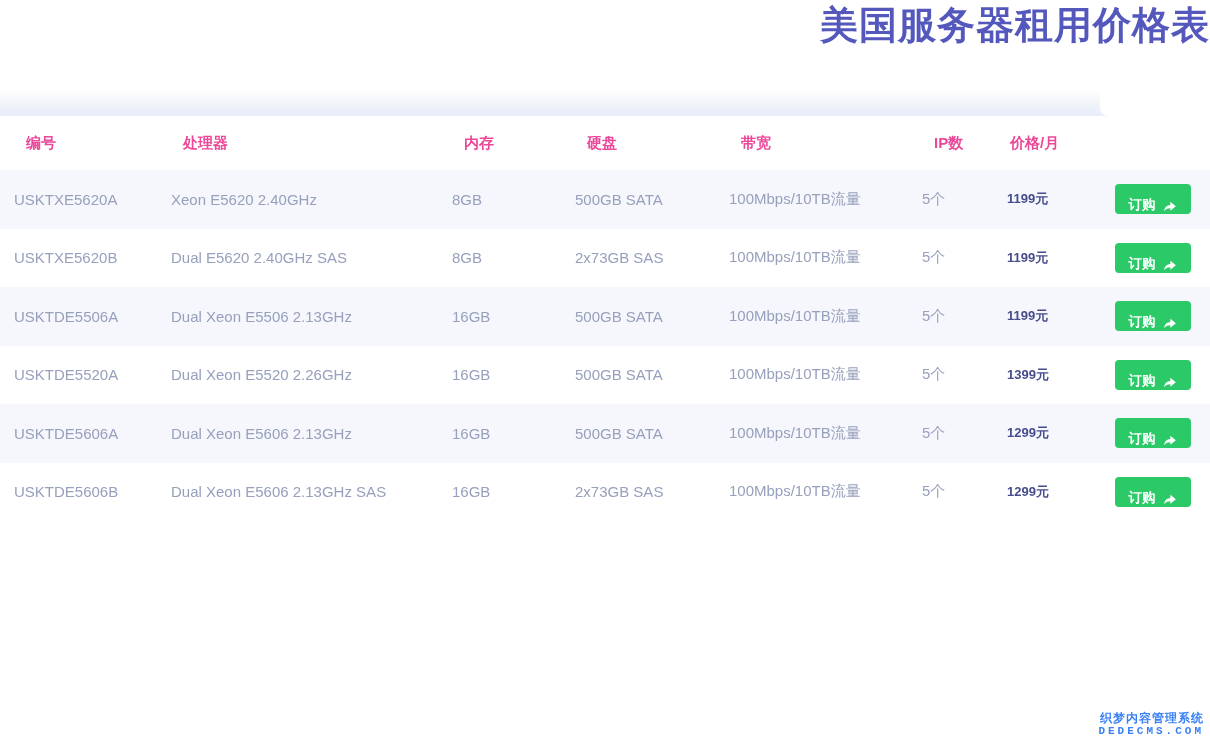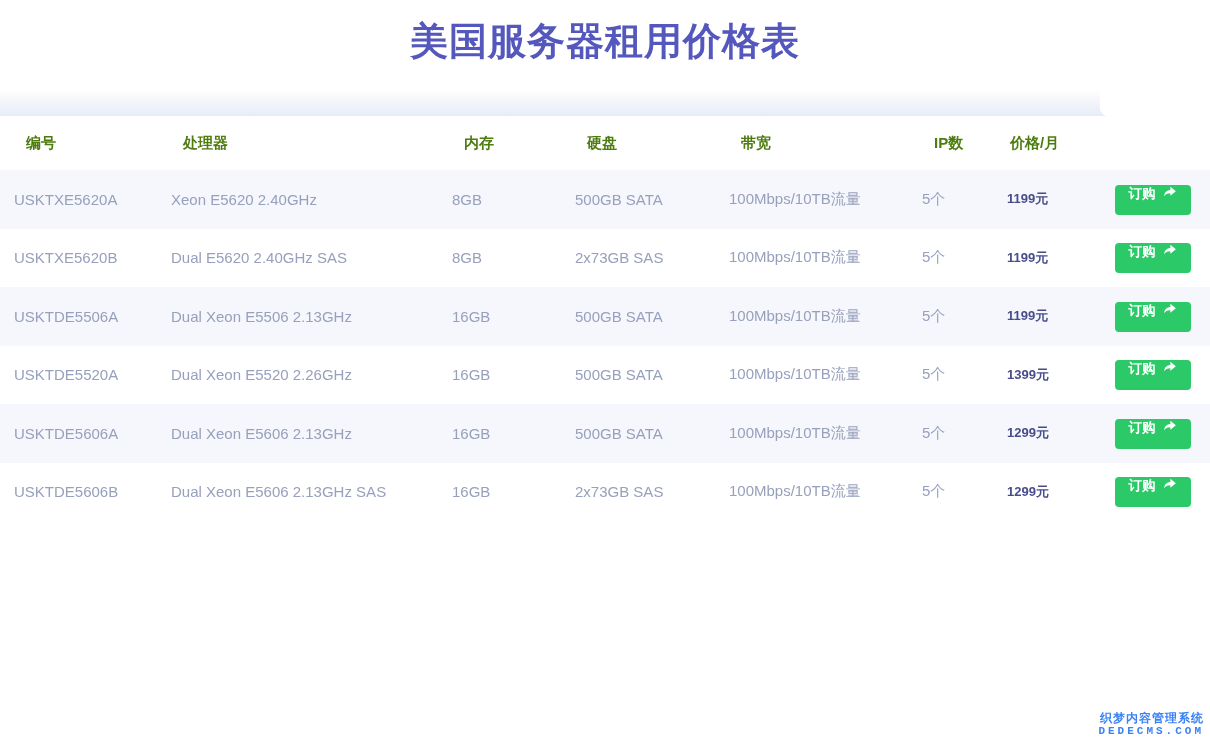--- a/index.html
+++ b/index.html
@@ -1,56 +1,56 @@
 <!DOCTYPE html>
 <html><head>
 <meta charset="utf-8">
 <style>
   * { box-sizing: border-box; margin: 0; padding: 0; }
   html, body { background: #ffffff; }
   body { font-family: "Liberation Sans", "DejaVu Sans", sans-serif; }
   .page { position: relative; width: 1210px; height: 750px; background: #ffffff; overflow: hidden; }
 
   
-  .title-wrap { height: 90px; padding-top: 16px; text-align: center; }
+  .title-wrap { height: 90px; text-align: right; }
   .page-title { font-size: 38px; font-weight: bold; color: #5457bc; letter-spacing: 1px; }
 
   
   .band { position: relative; height: 26px; width: 100%;
           background: linear-gradient(180deg, #ffffff 0%, #f2f4f9 50%, #e6ecfa 100%); }
   .band-notch { position: absolute; top: 0; right: 0; width: 110px; height: 100%;
                 background: #ffffff; border-bottom-left-radius: 8px; }
 
   
   .tbl { display: table; width: 1210px; table-layout: fixed; border-collapse: collapse; }
   .tr { display: table-row; }
   .th, .td { display: table-cell; vertical-align: middle; text-align: left; overflow: hidden; white-space: nowrap; }
 
   .thead .tr { height: 54px; background: #ffffff; }
-  .th { font-size: 15px; font-weight: bold; color: #4d7c0f; padding-left: 26px; }
+  .th { font-size: 15px; font-weight: bold; color: #ec4899; padding-left: 26px; }
 
   .tbody .tr { height: 58.5px; background: #ffffff; margin-left: 16px; }
   .tbody .tr.stripe { background: #f6f7fc; }
   .td { font-size: 15px; color: #97a0bc; padding-left: 14px; }
 
   .c1 { width: 157px; }
   .c2 { width: 281px; }
   .c3 { width: 123px; }
   .c4 { width: 154px; }
   .c5 { width: 193px; }
   .c6 { width: 77px; }
   .c7 { width: 110px; }
   .c8 { width: 115px; }
 
   .td.c7 { padding-left: 22px; font-weight: bold; font-size: 13px; color: #474d8c; }
   .th.c7 { padding-left: 25px; }
   .td.c8 { padding-left: 0; text-align: center; }
 
   
-  .order-btn { display: inline-flex; align-items: flex-start; justify-content: center; gap: 7px;
+  .order-btn { display: inline-flex; align-items: flex-end; justify-content: center; gap: 7px;
                width: 76px; height: 30px; border: none; border-radius: 4px; cursor: pointer;
                background: #2bc968; color: #ffffff; font-size: 13.5px; font-weight: bold;
                font-family: "Liberation Sans", "DejaVu Sans", sans-serif; }
   .order-btn svg { display: block; }
 
   
   .watermark { position: absolute; right: 6px; bottom: 12px; text-align: right;
                color: #3b82f6; font-weight: bold; line-height: 13px;
                text-shadow: 1px 0 0 #fff, -1px 0 0 #fff, 0 1px 0 #fff, 0 -1px 0 #fff,
                             1px 1px 0 #fff, -1px -1px 0 #fff, 1px -1px 0 #fff, -1px 1px 0 #fff; }

